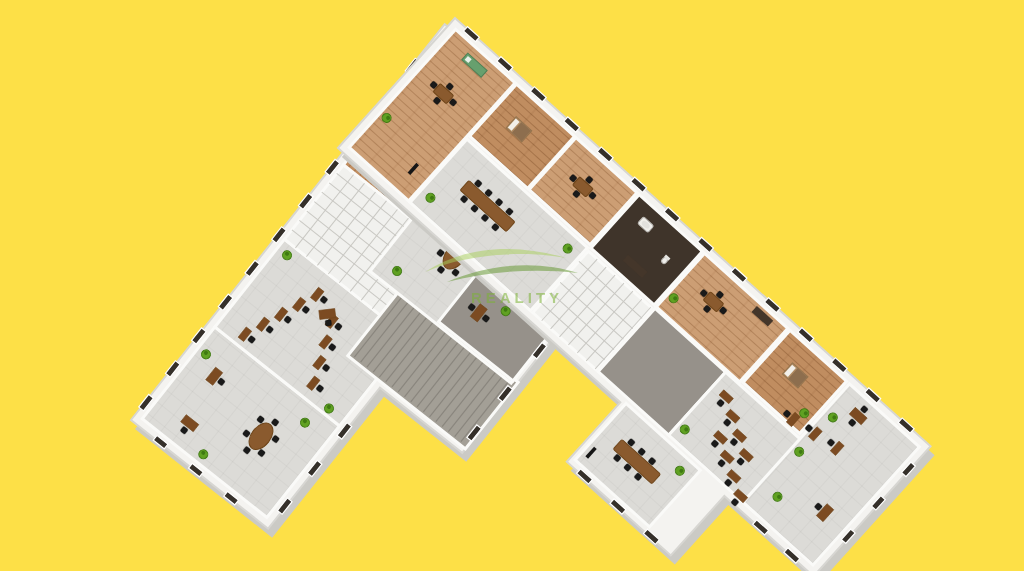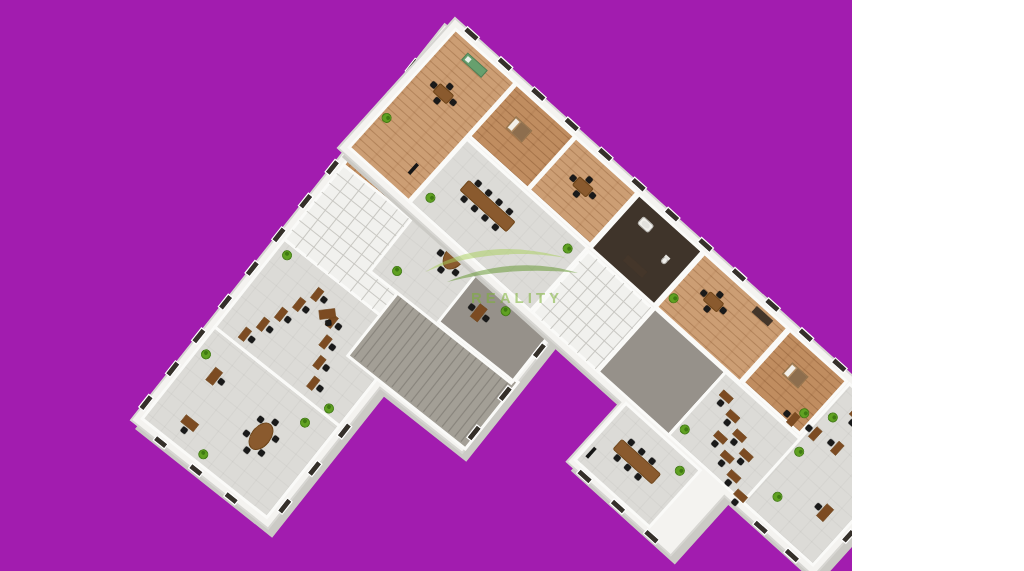--- a/index.html
+++ b/index.html
@@ -1,16 +1,16 @@
 <!DOCTYPE html>
 <html><head>
 <meta charset="utf-8">
 <style>
   html,body{margin:0;padding:0;background:#ffffff;}
-  .stage{position:relative;width:852px;height:571px;background:#a21caf;overflow:hidden;
+  .stage{position:relative;width:1024px;height:571px;background:#fde047;overflow:hidden;
          font-family:"Liberation Sans",sans-serif;}
   svg{display:block}
   .wm-text{font-family:"Liberation Sans",sans-serif;font-weight:bold;font-size:15px;
            letter-spacing:4px;text-anchor:middle;opacity:.55}
   .wm-swoosh{opacity:.5}
 </style>
 </head>
 <body>
 
 <div class="stage">

